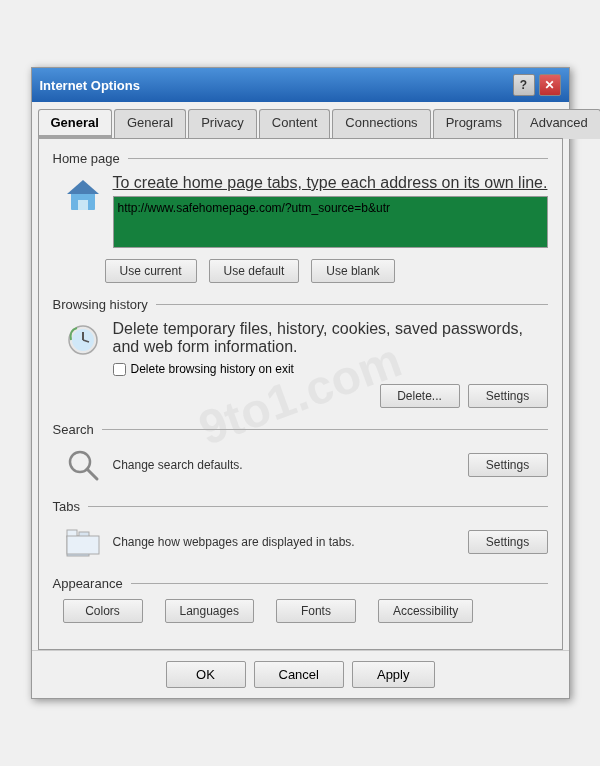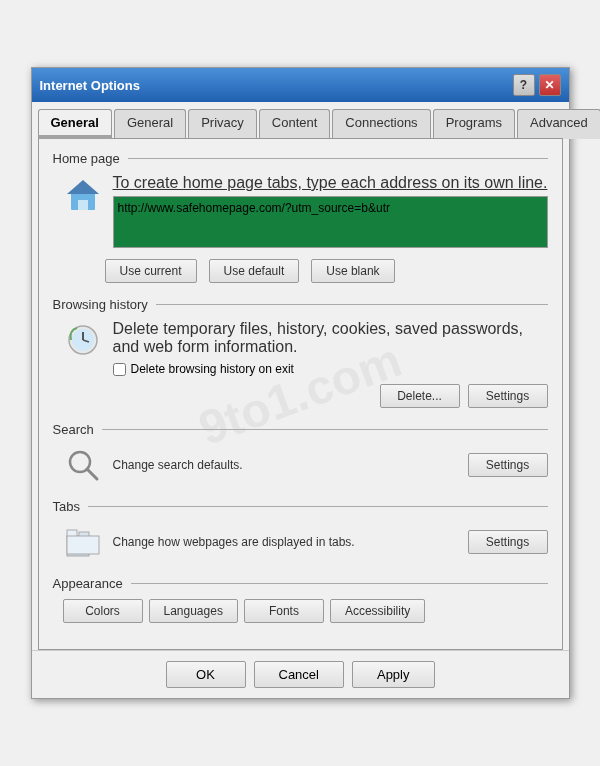--- a/index.html
+++ b/index.html
@@ -234,21 +234,21 @@
     }
 
     .tabs-desc {
       flex: 1;
       font-size: 12px;
       color: #333;
     }
 
     .appearance-buttons {
       display: flex;
-      gap: 6px;
+      gap: 22px;
       margin-left: 10px;
       flex-wrap: wrap;
     }
 
     .footer {
       display: flex;
       justify-content: center;
       gap: 8px;
       padding: 10px 14px;
       background: #f0f0f0;

